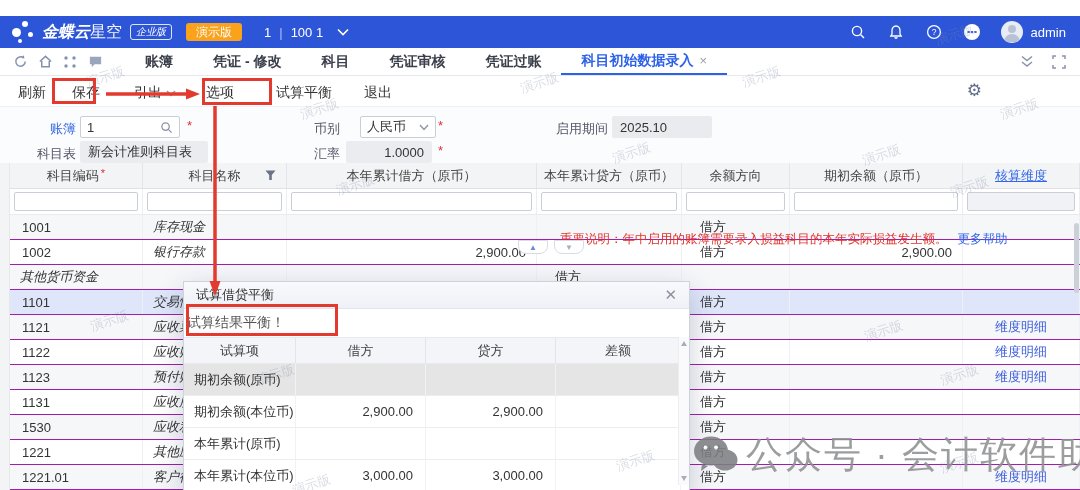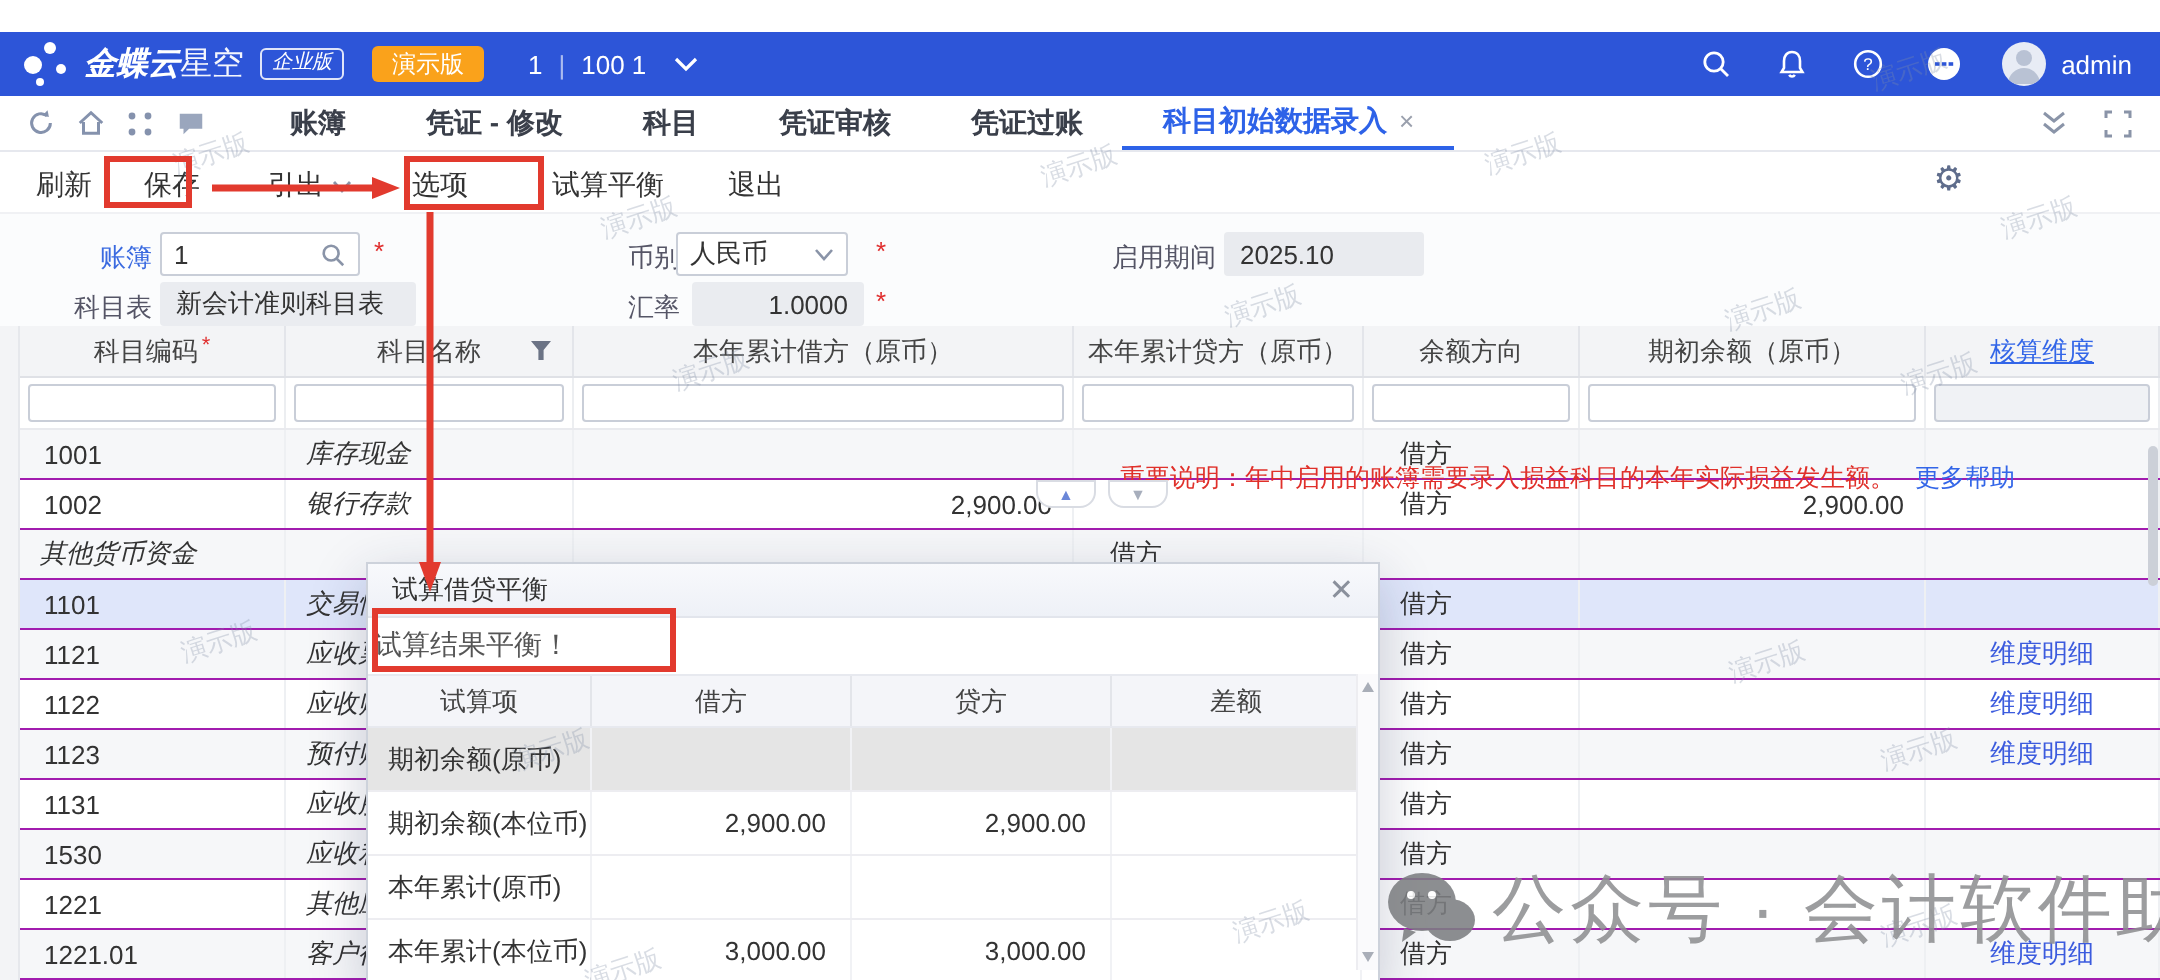--- a/index.html
+++ b/index.html
@@ -246,21 +246,21 @@
       <svg style="margin-left:auto;" width="13" height="13" viewBox="0 0 14 14">
           <circle cx="6" cy="6" r="4" fill="none" stroke="#8a94a8" stroke-width="1.4"></circle>
           <line x1="9" y1="9" x2="12.5" y2="12.5" stroke="#8a94a8" stroke-width="1.4"></line>
         </svg>
     </div>
     <span class="req-star" style="left:187px; top:11px;">*</span>
     <span class="f-label" style="left:26px; top:38px; width:50px;">科目表</span>
     <div class="f-read" style="left:80px; top:34px; width:128px;">新会计准则科目表</div>
 
     <span class="f-label" style="left:308px; top:13px; width:32px;">币别</span>
-    <div class="f-input" style="left:338px; top:9px; width:86px;">
+    <div class="f-input" style="left:360px; top:9px; width:76px;">
       <span>人民币</span>
       <svg style="margin-left:auto;" width="10" height="7" viewBox="0 0 10 7">
           <polyline points="1,1 5,5.5 9,1" fill="none" stroke="#8a94a8" stroke-width="1.3"></polyline>
         </svg>
     </div>
     <span class="req-star" style="left:438px; top:11px;">*</span>
     <span class="f-label" style="left:308px; top:38px; width:32px;">汇率</span>
     <div class="f-read" style="left:346px; top:34px; width:86px; justify-content:flex-end;">1.0000</div>
     <span class="req-star" style="left:438px; top:36px;">*</span>
 

